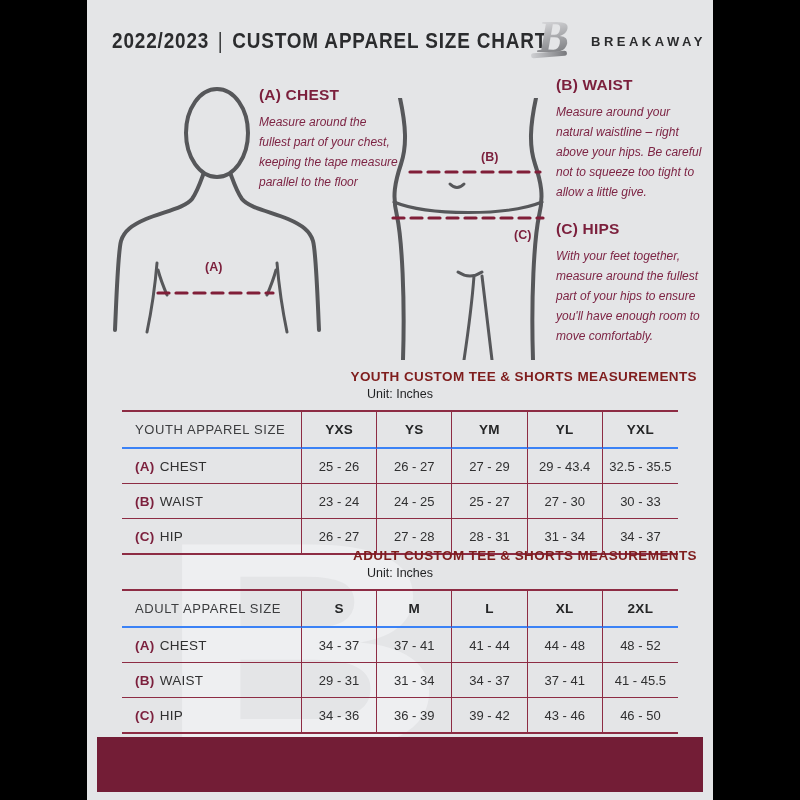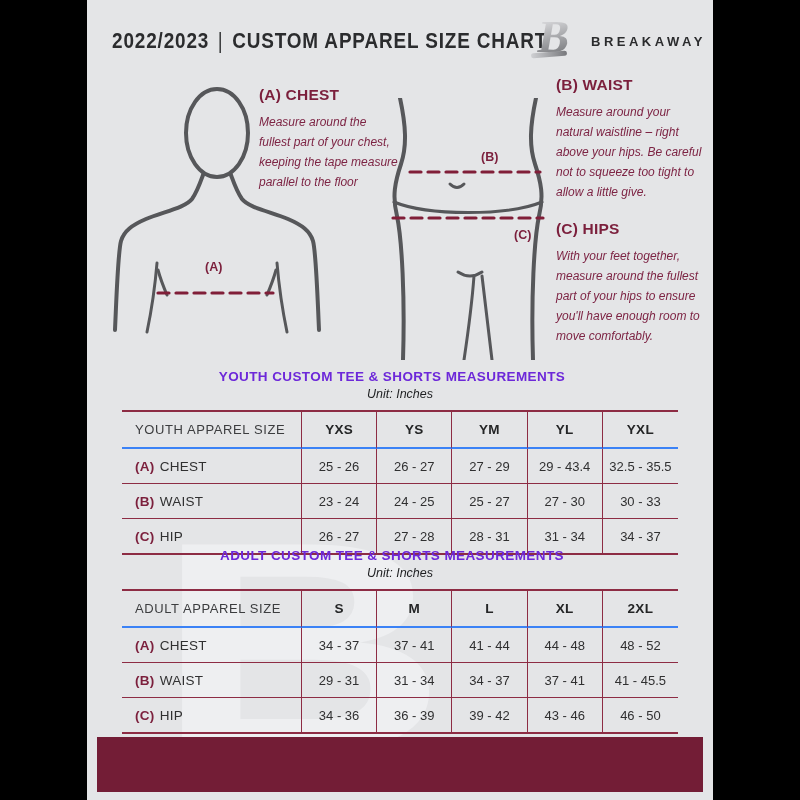--- a/index.html
+++ b/index.html
@@ -48,26 +48,26 @@
   
   .guide-block { position:absolute; }
   .guide-heading { font-size:15.5px; font-weight:700; color:#7b1f3c; letter-spacing:.2px; }
   .guide-body {
     margin-top:8px; font-size:12px; line-height:20px; font-style:italic;
     color:#7d2444;
   }
 
   
   .section-title {
-    position:absolute; left:0; width:610px; text-align:center;
-    font-size:13.5px; font-weight:700; color:#6d28d9; letter-spacing:.4px;
+    position:absolute; left:0; width:610px; text-align:right;
+    font-size:13.5px; font-weight:700; color:#7f1d1d; letter-spacing:.4px;
   }
   .section-unit {
     position:absolute; left:0; width:626px; text-align:center;
-    font-size:12.5px; font-style:italic; color:#1f2022;
+    font-size:12.5px; color:#1f2022;
   }
 
   
   .size-table {
     position:absolute; left:35px; width:556px;
     display:grid; grid-template-columns:180px repeat(5,1fr);
     border-top:2px solid #8d2c44; border-bottom:2px solid #8d2c44;
   }
   .cell {
     display:flex; align-items:center; justify-content:center;

